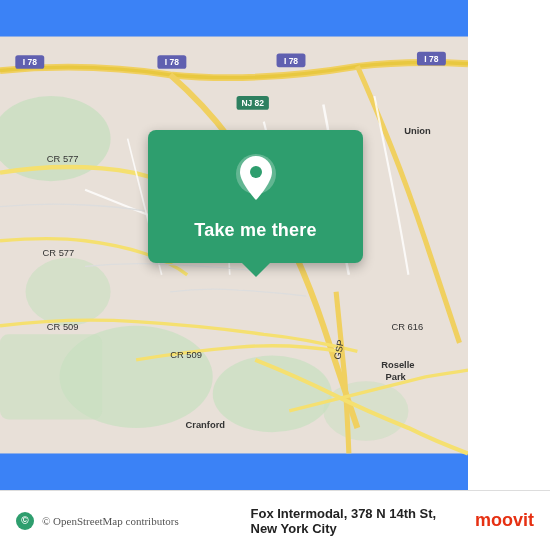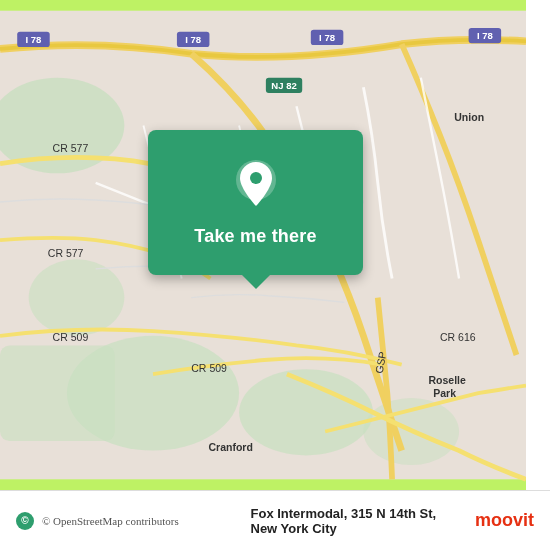--- a/index.html
+++ b/index.html
@@ -5,42 +5,42 @@
     * { margin: 0; padding: 0; box-sizing: border-box; }
     body {
       width: 550px;
       height: 550px;
       overflow: hidden;
       font-family: Arial, sans-serif;
       position: relative;
     }
 
     #map-container {
-      width: 526px;
+      width: 468px;
       height: 490px;
       position: relative;
       overflow: hidden;
-      background-color: #bef264;
+      background-color: #3b82f6;
     }
 
     
     #map-svg {
       width: 100%;
       height: 100%;
     }
 
     
     #callout {
       position: absolute;
       top: 130px;
       left: 148px;
       width: 215px;
       background: #2e9e6e;
       border-radius: 8px;
-      padding: 12px;
+      padding: 6px;
       display: flex;
       flex-direction: column;
       align-items: center;
       box-shadow: 0 4px 12px rgba(0,0,0,0.3);
     }
 
     #callout-icon-area {
       width: 100%;
       display: flex;
       justify-content: center;
@@ -228,17 +228,17 @@
         <circle cx="22" cy="18" r="6" fill="#2e9e6e"></circle>
       </svg>
     </div>
     <div id="callout-label">Take me there</div>
   </div>
 </div>
 
 <div id="bottom-bar">
   <div id="osm-logo">©</div>
   <span id="osm-attribution">© OpenStreetMap contributors</span>
-  <span id="location-info">Fox Intermodal, 315 N 14th St, New York City</span>
+  <span id="location-info">Fox Intermodal, 378 N 14th St, New York City</span>
   <div id="moovit-logo-area">
     <span id="moovit-text">moovit</span>
   </div>
 </div>
 
 </body></html>

